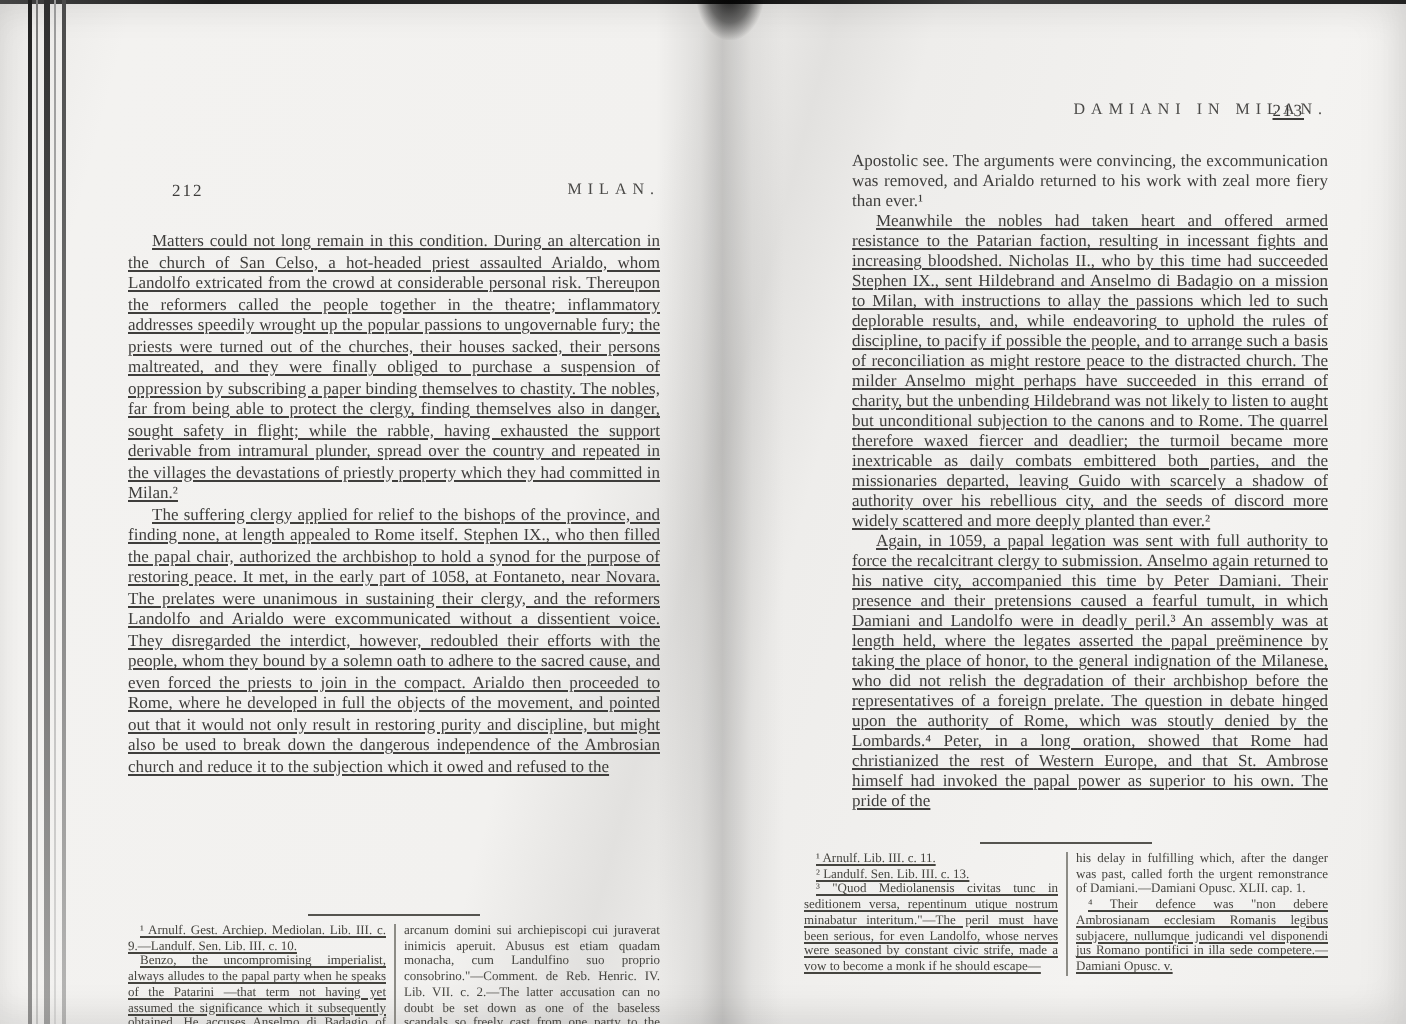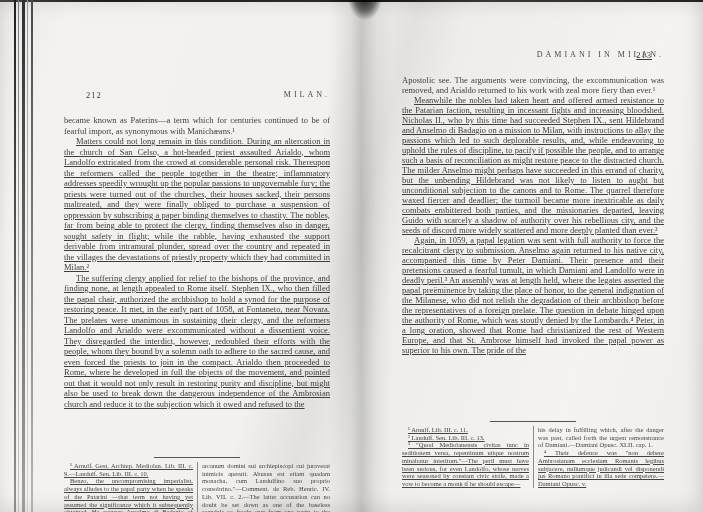--- a/index.html
+++ b/index.html
@@ -27,21 +27,21 @@
   .page{position:absolute;top:50px;height:458px;}
   .page-left{left:64px;width:266px;margin-top:40px;}
   .page-right{left:402px;width:262px;}
   .page-header{position:relative;height:12px;}
   .running-head{display:block;text-align:right;font-size:8px;letter-spacing:3px;color:#4a4947;}
   .pagenum{position:absolute;top:0;font-size:8.5px;color:#3d3c3a;letter-spacing:1px;}
   .pagenum.pn-left{left:22px;}
   .pagenum.pn-right{right:12px;text-decoration:underline;}
   .body{margin-top:13px;text-align:justify;font-size:8.5px;overflow:hidden;}
   .page-left .body{line-height:10.5px;height:337px;}
-  .page-right .body{line-height:10px;height:341px;}
+  .page-right .body{line-height:10px;height:341px;margin-left:24px;}
   .body p{margin:0;}
   .indent{text-indent:12px;text-decoration:underline;}
   .fn-rule{width:86px;margin:5px auto 4px auto;border-top:1px solid #55544f;height:0;}
   .footnotes{display:flex;align-items:stretch;text-align:justify;font-size:6.5px;line-height:7.7px;color:#45443f;}
   .fn-col{width:50%;box-sizing:border-box;padding-right:4px;}
   .fn-col.second{border-left:1px solid #8d8c86;padding-left:4px;padding-right:0;}
   .fn{margin:0;}
   .fn.indent{text-indent:6px;}
 </style>
 </head>
@@ -56,21 +56,20 @@
   <div class="stripe s5"></div>
   <div class="gutter"></div>
   <div class="gutter-notch"></div>
 
   <div class="page page-left">
     <div class="page-header">
       <span class="pagenum pn-left">212</span>
       <span class="running-head">MILAN.</span>
     </div>
     <div class="body">
-      <p>became known as Paterins—a term which for centuries continued to be of fearful import, as synonymous with Manichæans.¹</p>
       <p class="indent">Matters could not long remain in this condition. During an altercation in the church of San Celso, a hot-headed priest assaulted Arialdo, whom Landolfo extricated from the crowd at considerable personal risk. Thereupon the reformers called the people together in the theatre; inflammatory addresses speedily wrought up the popular passions to ungovernable fury; the priests were turned out of the churches, their houses sacked, their persons maltreated, and they were finally obliged to purchase a suspension of oppression by subscribing a paper binding themselves to chastity. The nobles, far from being able to protect the clergy, finding themselves also in danger, sought safety in flight; while the rabble, having exhausted the support derivable from intramural plunder, spread over the country and repeated in the villages the devastations of priestly property which they had committed in Milan.²</p>
       <p class="indent">The suffering clergy applied for relief to the bishops of the province, and finding none, at length appealed to Rome itself. Stephen IX., who then filled the papal chair, authorized the archbishop to hold a synod for the purpose of restoring peace. It met, in the early part of 1058, at Fontaneto, near Novara. The prelates were unanimous in sustaining their clergy, and the reformers Landolfo and Arialdo were excommunicated without a dissentient voice. They disregarded the interdict, however, redoubled their efforts with the people, whom they bound by a solemn oath to adhere to the sacred cause, and even forced the priests to join in the compact. Arialdo then proceeded to Rome, where he developed in full the objects of the movement, and pointed out that it would not only result in restoring purity and discipline, but might also be used to break down the dangerous independence of the Ambrosian church and reduce it to the subjection which it owed and refused to the</p>
     </div>
     <div class="fn-rule"></div>
     <div class="footnotes">
       <div class="fn-col">
         <p class="fn indent">¹ Arnulf. Gest. Archiep. Mediolan. Lib. III. c. 9.—Landulf. Sen. Lib. III. c. 10.</p>
         <p class="fn indent">Benzo, the uncompromising imperialist, always alludes to the papal party when he speaks of the Patarini —that term not having yet assumed the significance which it subsequently obtained. He accuses Anselmo di Badagio of being the author of the troubles—"primitus Patariam invenit,</p>
       </div>
       <div class="fn-col second">

